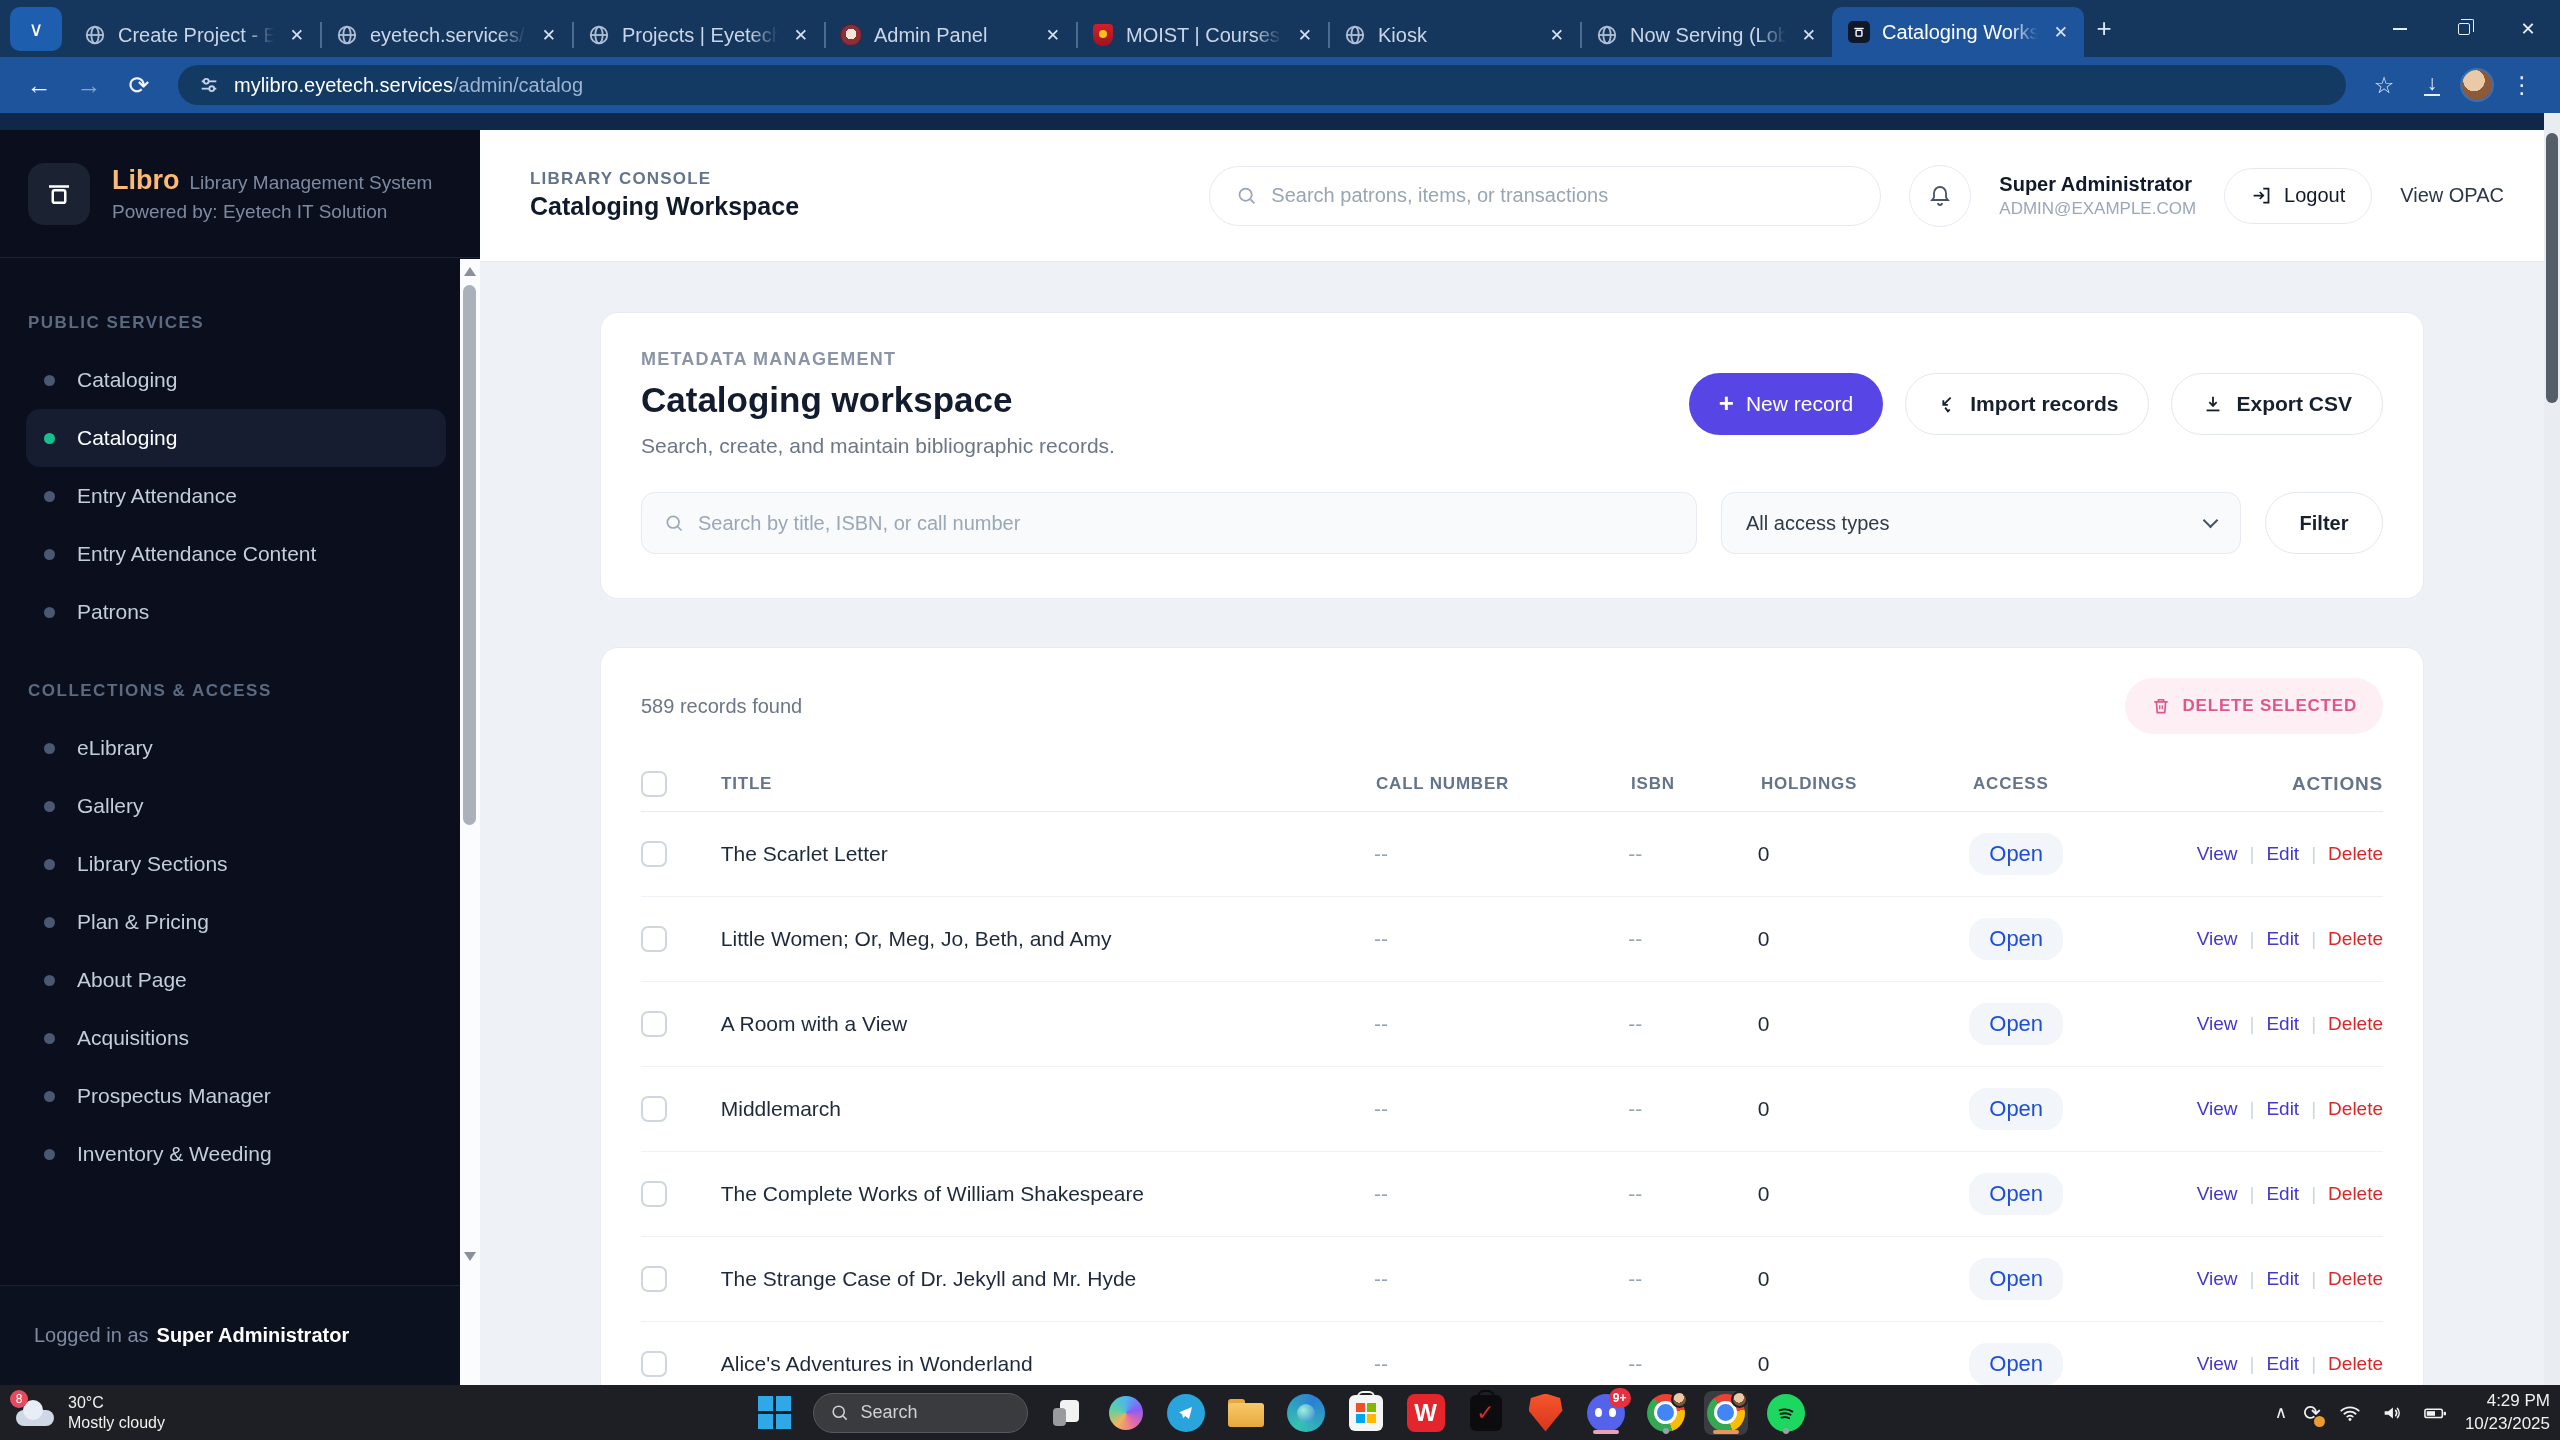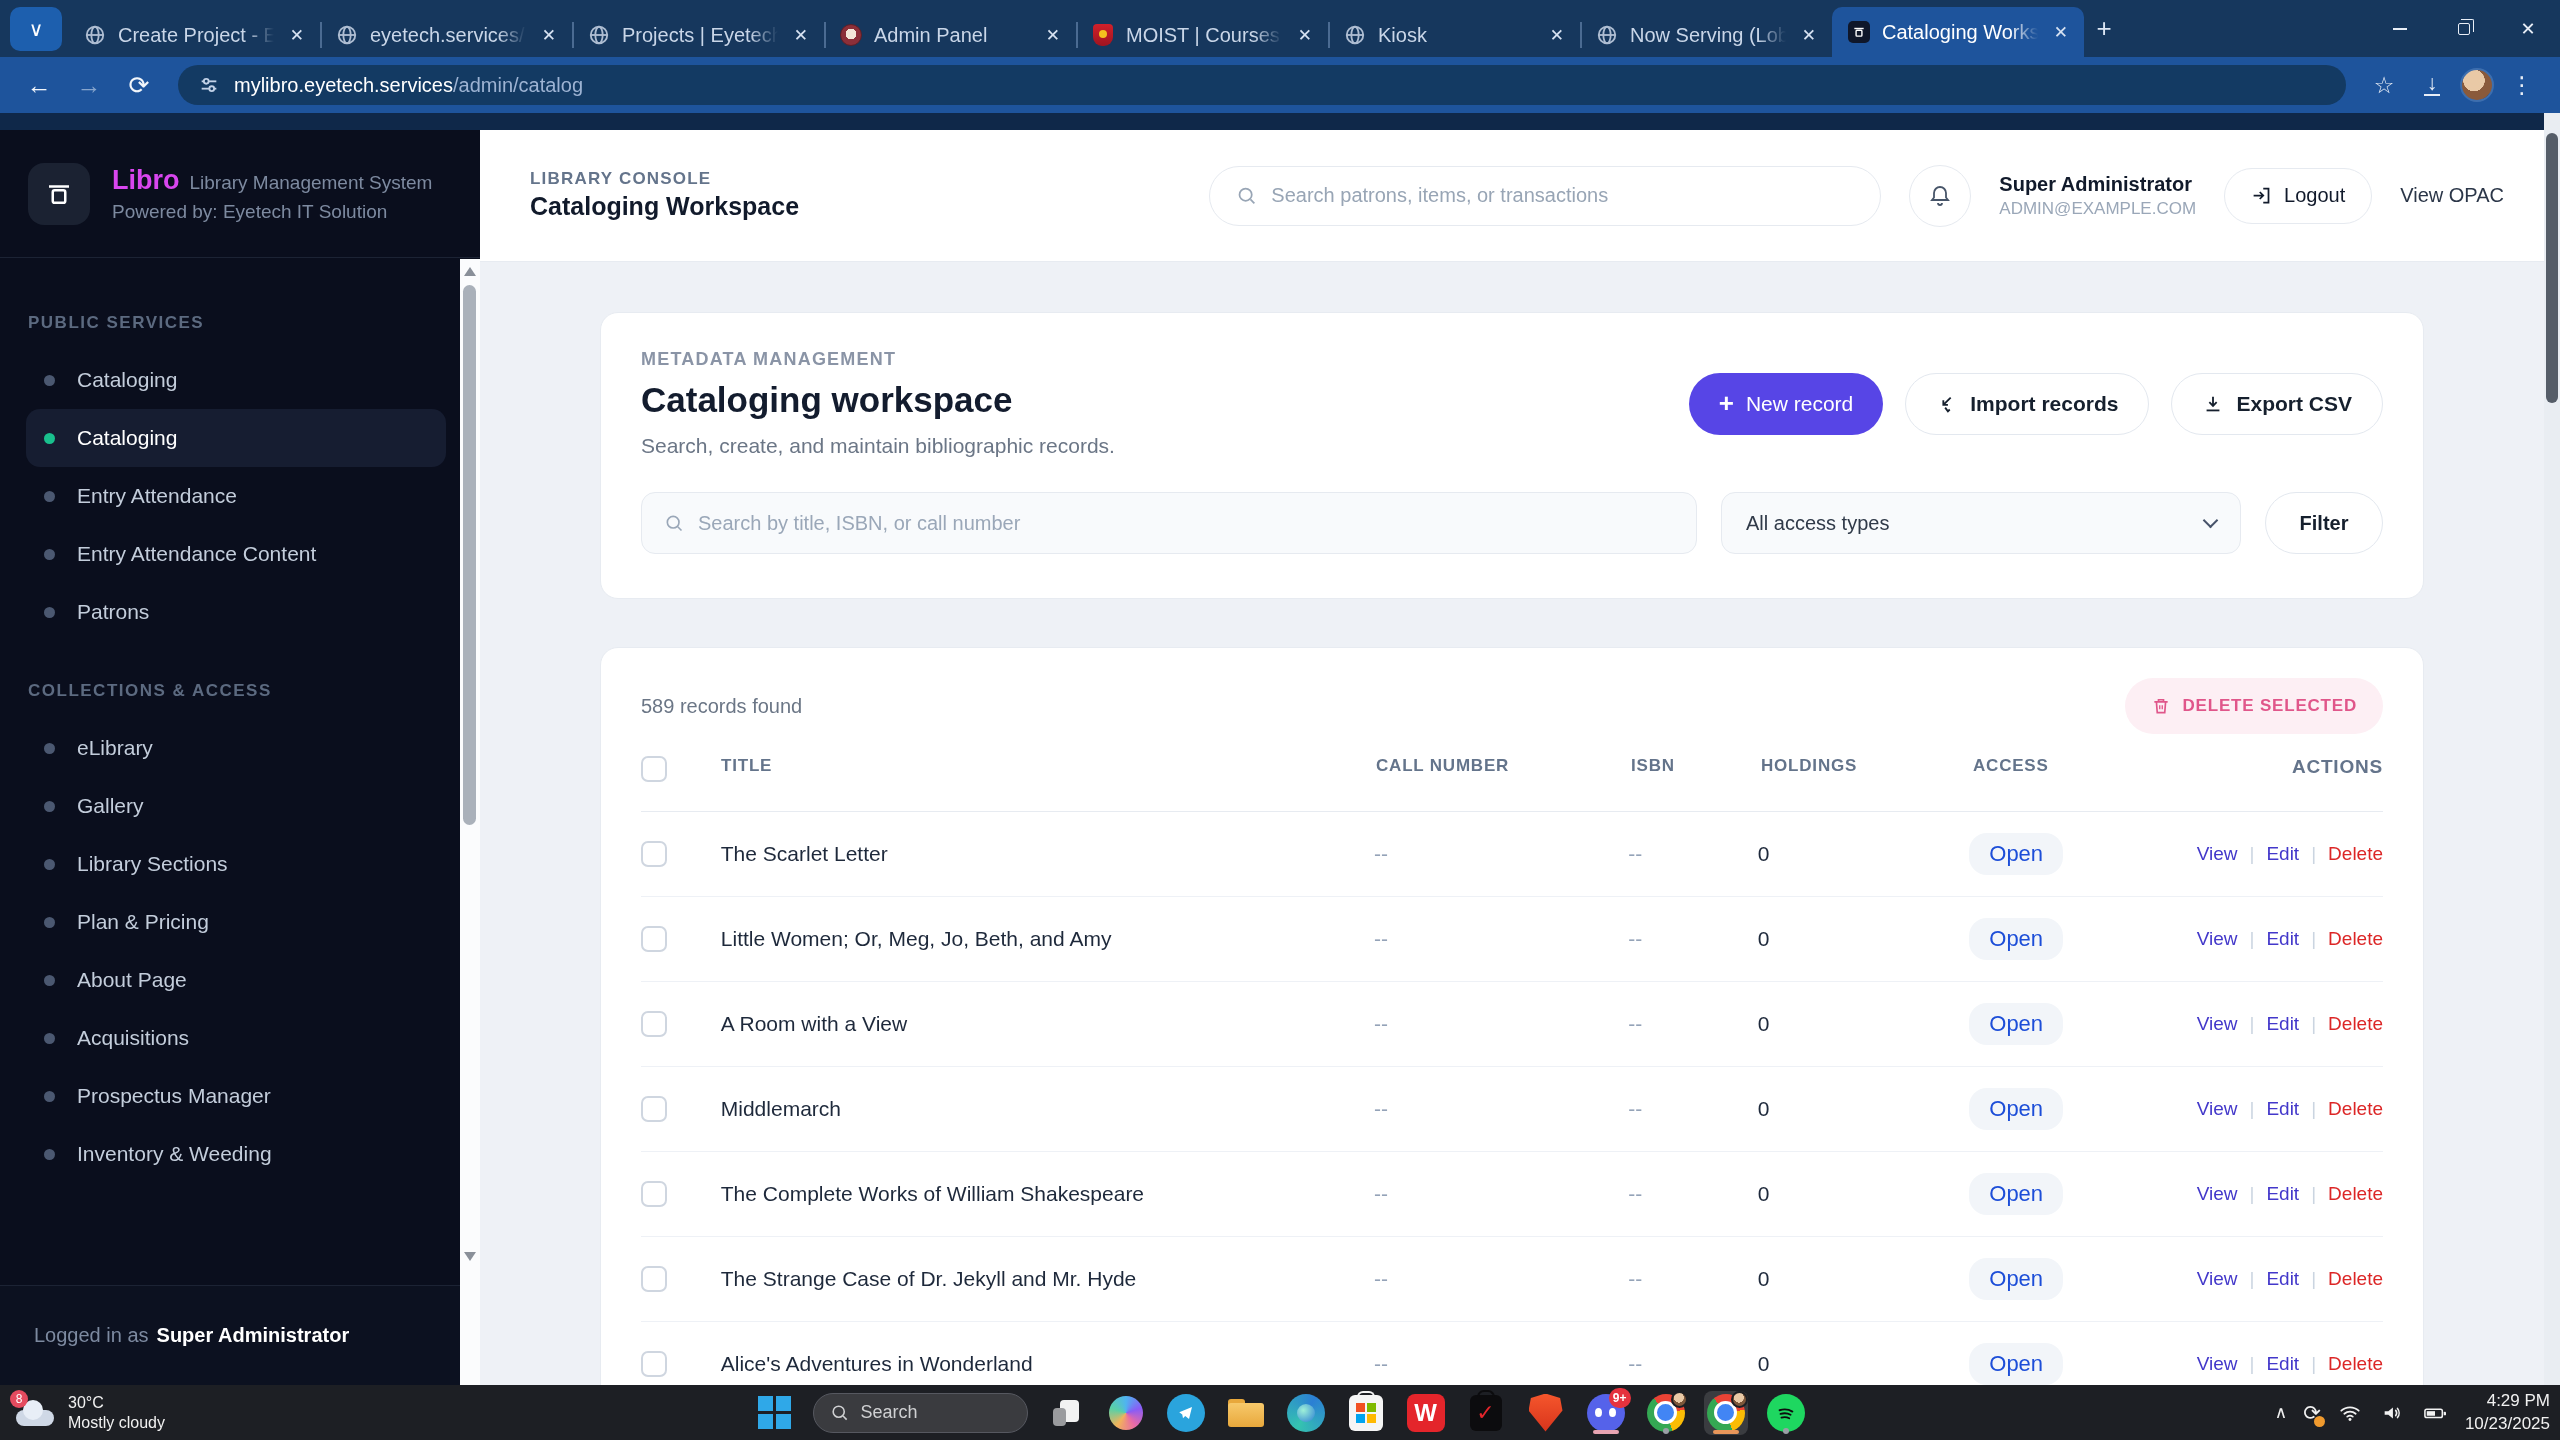--- a/index.html
+++ b/index.html
@@ -42,21 +42,21 @@
   .dl-icon .bar{width:16px;height:2.5px;background:#e8eef7;margin-top:2px;}
   .avatar{width:34px;height:34px;border-radius:50%;background:radial-gradient(circle at 40% 35%,#e9c9a6 0 40%,#8a5a3b 41% 75%,#6b4630 76%);border:2px solid #3d6eae;}
 
   .page-top-strip{position:absolute;left:0;top:113px;width:2560px;height:17px;background:#0f2849;}
 
   
   .sidebar{position:absolute;left:0;top:130px;width:480px;bottom:55px;background:#0a0e1d;color:#cbd5e1;}
   .side-logo{height:128px;display:flex;align-items:center;gap:22px;padding:0 28px;border-bottom:1px solid #1c2334;}
   .logo-badge{width:62px;height:62px;border-radius:16px;background:#1b2232;display:flex;align-items:center;justify-content:center;}
   .logo-lines{line-height:1.35;}
-  .logo-title{font-size:27px;font-weight:bold;color:#d946ef;display:inline;}
+  .logo-title{font-size:27px;font-weight:bold;color:#fdba74;display:inline;}
   .logo-system{font-size:19px;color:#7d8aa0;display:inline;margin-left:10px;}
   .logo-powered{font-size:19px;color:#7d8aa0;}
   .side-nav{position:absolute;top:129px;bottom:100px;left:0;right:20px;padding:28px 14px 0 26px;overflow:hidden;}
   .side-section{font-size:17px;letter-spacing:1.5px;color:#5c6a80;font-weight:bold;margin:26px 0 18px 2px;}
   .side-item{display:flex;align-items:center;gap:22px;height:58px;padding:0 18px;border-radius:14px;font-size:21px;color:#c3cddb;}
   .side-item .dot{width:11px;height:11px;border-radius:50%;background:#4b5871;flex:0 0 11px;}
   .side-item.active{background:#161d31;color:#fff;}
   .side-item.active .dot{background:#19c08d;}
   .side-scroll{position:absolute;top:129px;bottom:0;right:0;width:20px;background:#fbfcfd;}
   .side-scroll .arr{position:absolute;left:4px;width:0;height:0;border-left:6px solid transparent;border-right:6px solid transparent;}
@@ -97,21 +97,21 @@
   .ws-search{flex:1;height:62px;background:#f8fafc;border:1.5px solid #e6eaf0;border-radius:14px;display:flex;align-items:center;gap:14px;padding:0 22px;color:#9aa7b8;font-size:20px;}
   .ws-select{width:520px;height:62px;background:#f8fafc;border:1.5px solid #e6eaf0;border-radius:14px;display:flex;align-items:center;padding:0 24px;color:#303a49;font-size:20px;}
   .chev{width:11px;height:11px;border-right:2.2px solid #47536a;border-bottom:2.2px solid #47536a;transform:rotate(45deg);margin-left:auto;margin-top:-5px;}
   .btn-filter{width:118px;height:62px;border-radius:31px;background:#fff;border:1.5px solid #e3e8ef;display:flex;align-items:center;justify-content:center;font-size:20px;font-weight:bold;color:#16202e;}
 
   .card2{margin-top:48px;padding:30px 40px 0;min-height:760px;}
   .card2-top{display:flex;align-items:center;margin-bottom:22px;}
   .rec-count{font-size:20px;color:#6b7686;}
   .del-btn{margin-left:auto;height:56px;border-radius:28px;background:#fdeff4;color:#e0568a;display:flex;align-items:center;gap:12px;padding:0 26px;font-size:17px;font-weight:bold;letter-spacing:.8px;}
 
-  .thead{display:flex;align-items:flex-start;height:56px;border-bottom:1.5px solid #e7ebf1;color:#64748b;font-size:17px;font-weight:bold;letter-spacing:.8px;}
+  .thead{display:flex;align-items:center;height:56px;border-bottom:1.5px solid #e7ebf1;color:#64748b;font-size:17px;font-weight:bold;letter-spacing:.8px;}
   .trow{display:flex;align-items:center;height:85px;border-bottom:1px solid #eef1f6;font-size:21px;color:#1e293b;}
   .col-cb{width:80px;}
   .col-title{width:655px;}
   .col-call{width:255px;}
   .col-isbn{width:130px;}
   .col-hold{width:212px;}
   .col-access{width:228px;}
   .col-actions{flex:1;display:flex;justify-content:flex-end;align-items:center;gap:12px;font-size:19px;}
   .muted{color:#94a3b8;}
   .cb{display:block;width:26px;height:26px;border:2px solid #cfd6e0;border-radius:7px;background:#fff;}

